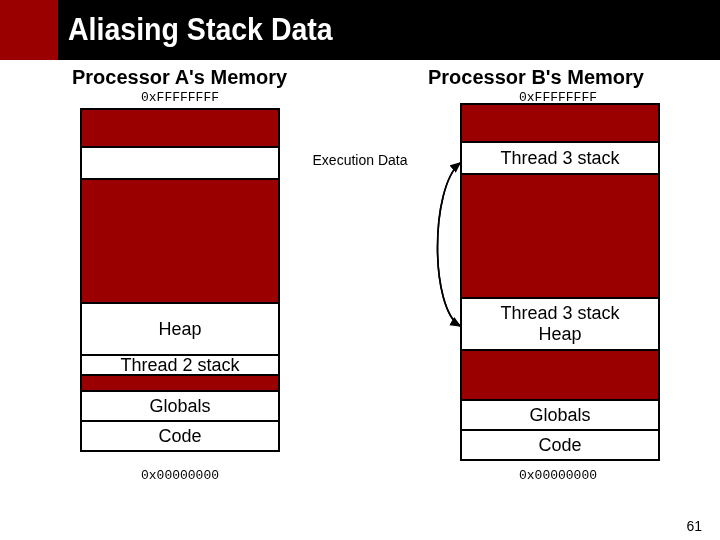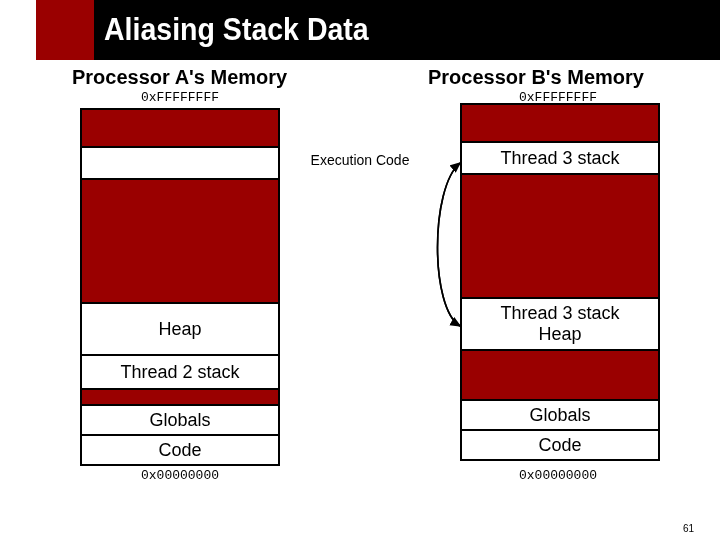--- a/index.html
+++ b/index.html
@@ -12,21 +12,20 @@
     overflow: hidden;
   }
   .title-bar {
     background: #000;
     color: #fff;
     height: 60px;
     display: flex;
     align-items: center;
     padding-left: 68px;
     position: relative;
-    margin-left: 36px;
   }
   .title-bar::before {
     content: "";
     position: absolute;
     left: 0; top: 0;
     width: 58px; height: 60px;
     background: #9a0000;
   }
   .title-text {
     font-family: "Arial Narrow", Arial, sans-serif;
@@ -71,23 +70,23 @@
   .red { background: #9a0000; }
   .white { background: #fff; }
   .exec-label {
     position: absolute;
     font-size: 14px;
     text-align: center;
     width: 130px;
   }
   .page-num {
     position: absolute;
-    right: 26px;
+    right: 18px;
     bottom: 6px;
-    font-size: 10px;
+    font-size: 14px;
   }
   svg.arrows {
     position: absolute;
     pointer-events: none;
   }
 </style>
 </head>
 <body>
 
 <div class="title-bar">
@@ -100,42 +99,42 @@
   <div class="col-header" style="left:420px; top:6px;margin-left:8px;">Processor B's Memory</div>
 
   <div class="addr-label" style="left:120px; top:30px; width:120px;">0xFFFFFFFF</div>
   <div class="addr-label" style="left:498px; top:30px; width:120px;">0xFFFFFFFF</div>
 
   <div class="diagram" style="left:80px; top:48px;">
     <div class="seg red" style="height:36px;"></div>
     <div class="seg white" style="height:32px;"></div>
     <div class="seg red" style="height:124px;"></div>
     <div class="seg white" style="height:52px;">Heap</div>
-    <div class="seg white" style="height:34px;">Thread 2 stack</div>
+    <div class="seg white" style="height:20px;">Thread 2 stack</div>
     <div class="seg red" style="height:16px;"></div>
     <div class="seg white" style="height:30px;">Globals</div>
     <div class="seg white" style="height:30px;">Code</div>
   </div>
 
   <div class="diagram" style="left:460px; top:43px;">
     <div class="seg red" style="height:36px;"></div>
     <div class="seg white" style="height:32px;">Thread 3 stack</div>
     <div class="seg red" style="height:124px;"></div>
     <div class="seg white" style="height:52px;">
       <span>
         <span>Thread 3 stack</span><br>
         <span>Heap</span>
       </span>
     </div>
     <div class="seg red" style="height:50px;"></div>
     <div class="seg white" style="height:30px;">Globals</div>
     <div class="seg white" style="height:30px;">Code</div>
   </div>
 
-  <div class="exec-label" style="left:295px; top:92px;">Execution Code</div>
+  <div class="exec-label" style="left:295px; top:92px;">Execution Data</div>
 
   <svg class="arrows" style="left:420px; top:48px;" width="50" height="300">
     <defs>
       <marker id="ah" markerWidth="8" markerHeight="8" refX="6" refY="3" orient="auto">
         <path d="M0,0 L7,3 L0,6 Z" fill="#000"></path>
       </marker>
     </defs>
     <path d="M40,55 C10,80 10,200 40,218" fill="none" stroke="#000" stroke-width="1.6" marker-end="url(#ah)"></path>
     <path d="M40,218 C10,200 10,80 40,55" fill="none" stroke="#000" stroke-width="1.6" marker-end="url(#ah)"></path>
   </svg>

